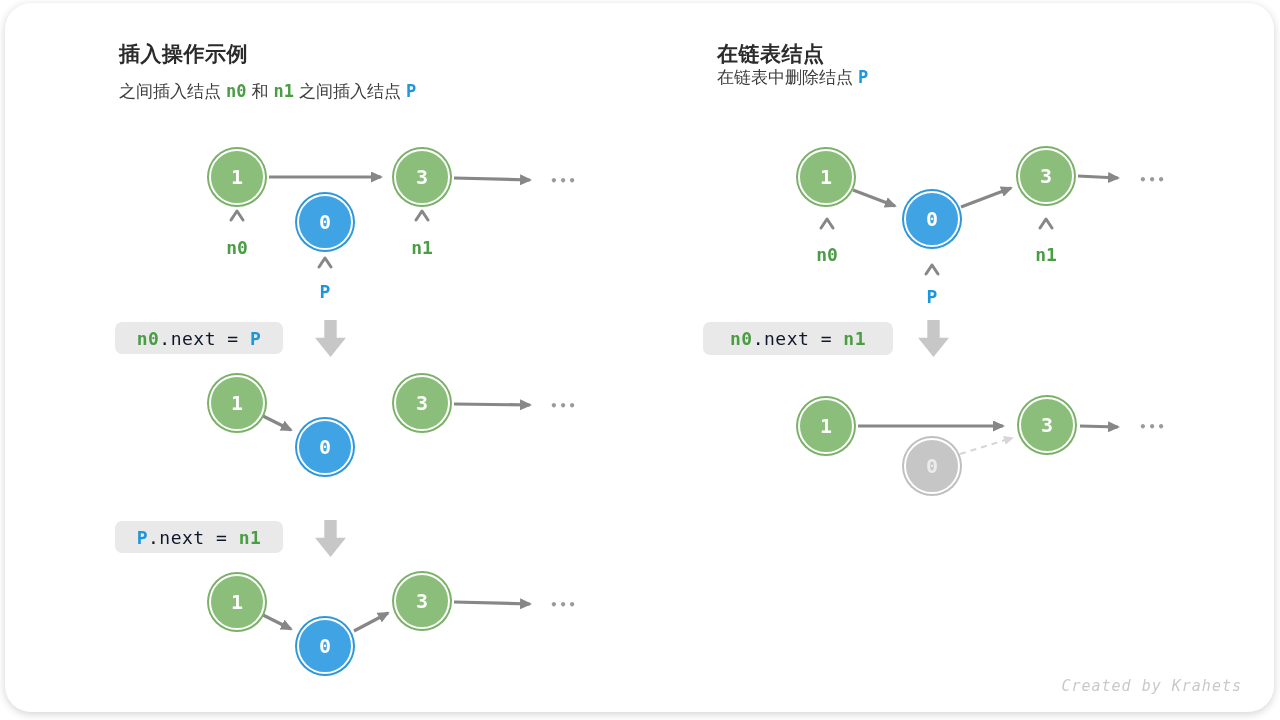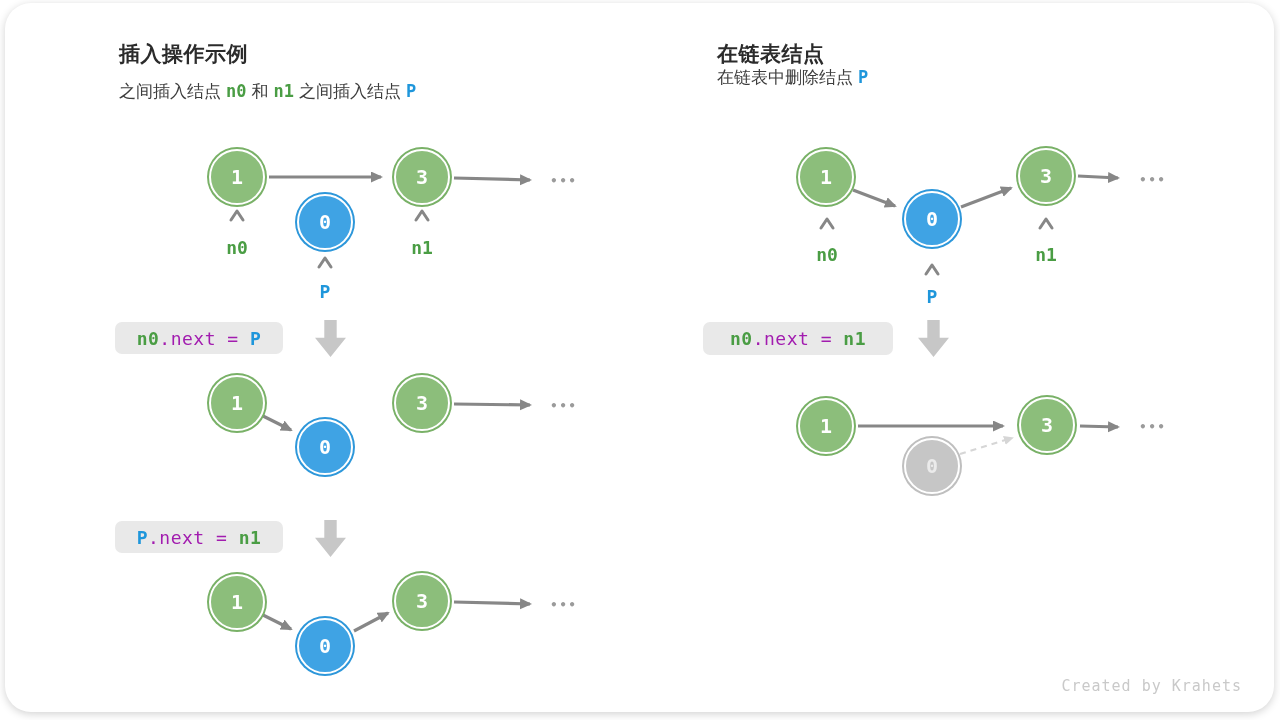--- a/index.html
+++ b/index.html
@@ -33,28 +33,28 @@
   .nlabel.g { color:#4a9d44; }
   .nlabel.b { color:#1e96db; }
 
   .dots { font-size:12px; font-weight:700; letter-spacing:2px; color:#9b9b9b;
           font-family:"DejaVu Sans Mono", monospace; white-space:nowrap; }
 
   .codebox { position:absolute; background:#e9e9e9; border-radius:7px;
              display:flex; align-items:center; justify-content:center;
              font-family:"DejaVu Sans Mono", monospace; font-size:18px;
              letter-spacing:0.5px; white-space:pre; color:#363636; }
-  .codebox .cm { color:#a21caf; white-space:pre; }
+  .codebox .cm { color:#0f172a; white-space:pre; }
   .codebox .tk { font-weight:700; }
 
   .block-arrow { position:absolute; width:31px; height:37px; background:#c7c7c7;
                  clip-path:polygon(30% 0, 70% 0, 70% 48%, 100% 48%, 50% 100%, 0 48%, 30% 48%); }
 
   .credit { position:absolute; right:38px; top:677px; font-family:"DejaVu Sans Mono", monospace;
-            font-size:15px; color:#c9c9c9; letter-spacing:1px; white-space:nowrap; }
+            font-size:15px; color:#c9c9c9; letter-spacing:1px; white-space:nowrap;font-style:italic; }
 </style>
 </head>
 <body>
 
 <div class="canvas">
   <div class="card"></div>
 
   <svg class="arrows" viewBox="0 0 1280 720">
     <defs>
       <marker id="ah" markerUnits="userSpaceOnUse" markerWidth="14" markerHeight="12" refX="10" refY="5.5" orient="auto">

